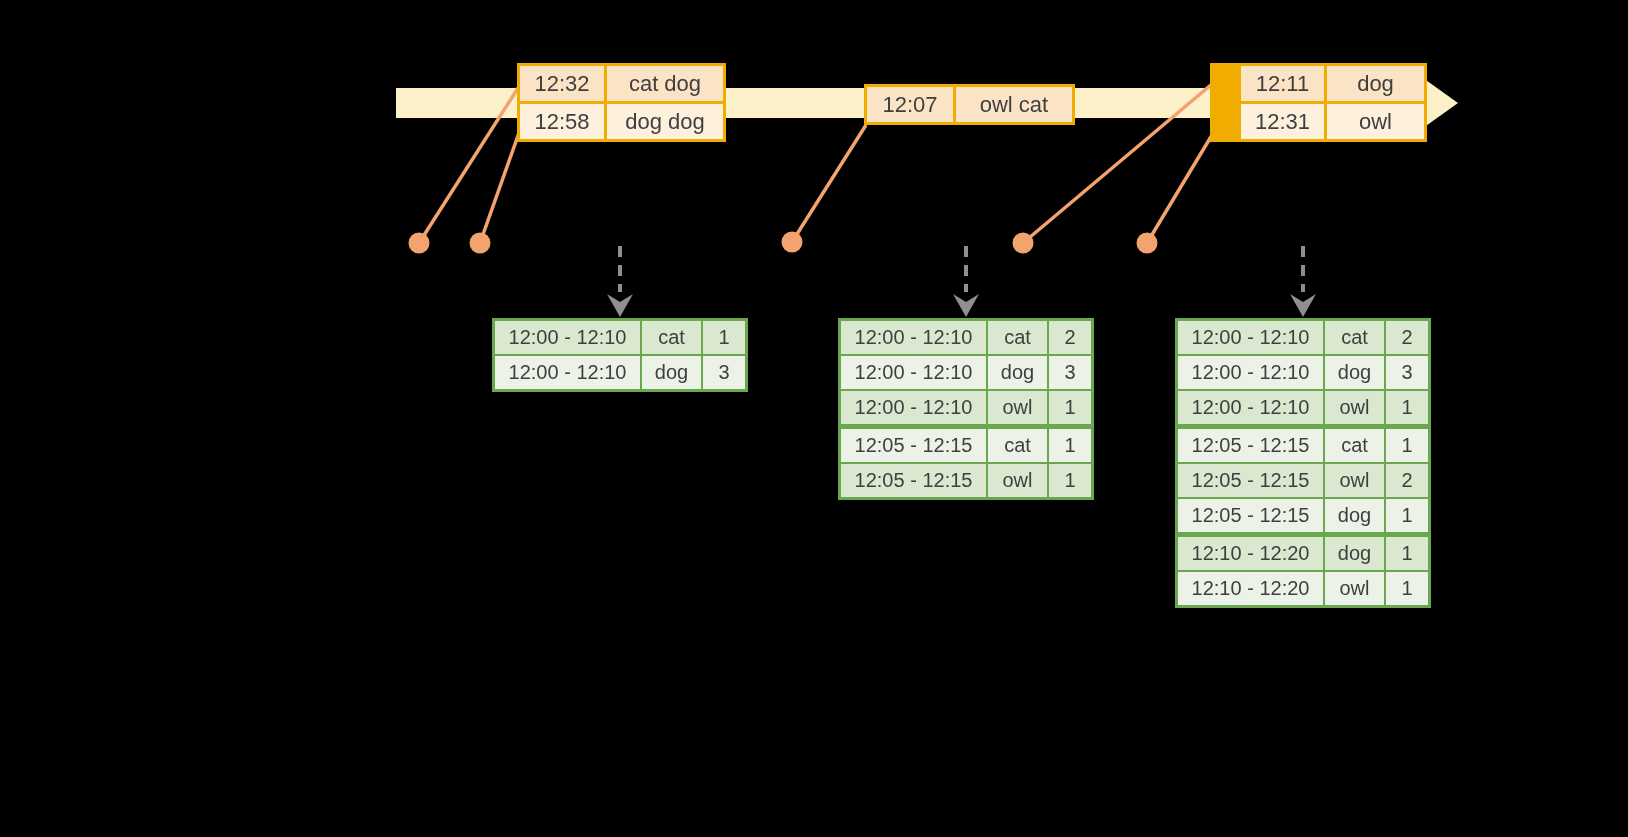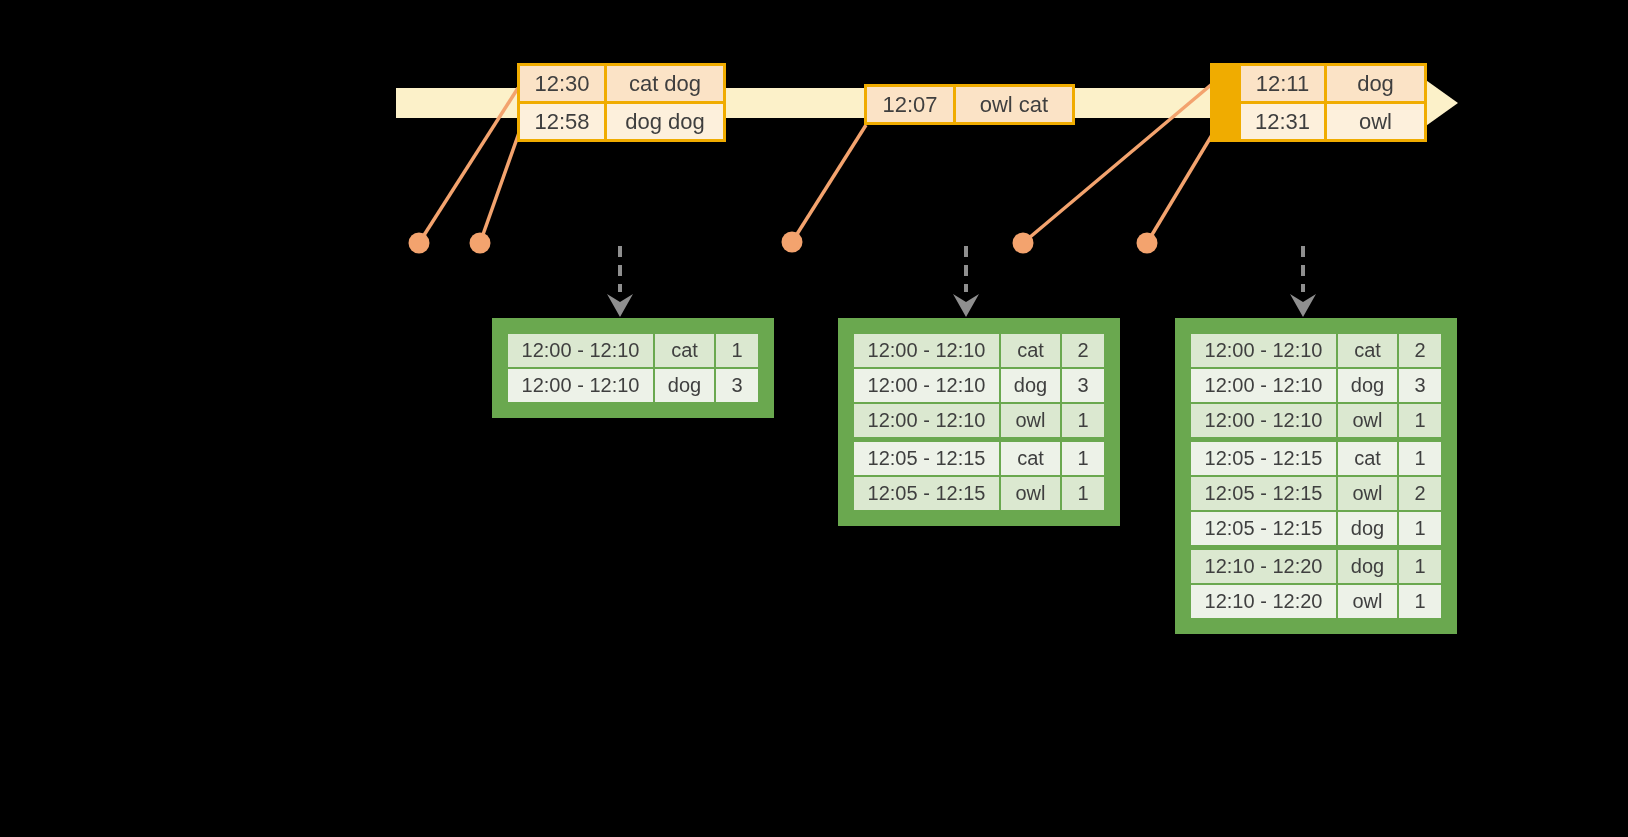--- a/index.html
+++ b/index.html
@@ -29,21 +29,21 @@
   #etable1 .row{grid-template-columns:84px 116px;}
   #etable2 .row{grid-template-columns:86px 116px;}
   #etable3 .row{grid-template-columns:83px 97px;margin-left:28px;}
   #etable1{left:517px;top:63px;}
   #etable2{left:864px;top:84px;}
   #etable3{left:1210px;top:63px;}
 
   
   .rtable{
     position:absolute;z-index:2;
-    display:flex;flex-direction:column;gap:2px;padding:16px;
+    display:flex;flex-direction:column;gap:2px;padding:3px;
     background:var(--result-border,#6aa84f);
   }
   .rtable .row{display:grid;grid-template-columns:145px 59px 42px;column-gap:2px;}
   .rtable .row.group-start{margin-top:3px;}
   .rtable .row > div{
     display:flex;align-items:center;justify-content:center;
     height:33px;font-size:20px;color:var(--text,#3f3f3f);
   }
   .rtable .row:nth-child(odd)  > div{background:var(--result-row-dark,#dbe8d0);}
   .rtable .row:nth-child(even) > div{background:var(--result-row-light,#edf2e8);}
@@ -84,21 +84,21 @@
       <line x1="966" y1="246" x2="966" y2="292" style="stroke:var(--arrow-gray);stroke-width:4;stroke-dasharray:11 8"></line>
       <polygon points="953,294 966,317 979,294 966,302" style="fill:var(--arrow-gray)"></polygon>
 
       <line x1="1303" y1="246" x2="1303" y2="292" style="stroke:var(--arrow-gray);stroke-width:4;stroke-dasharray:11 8"></line>
       <polygon points="1290,294 1303,317 1316,294 1303,302" style="fill:var(--arrow-gray)"></polygon>
     </g>
   </svg>
 
   <div id="etable1" class="etable">
       <div class="row">
-        <div>12:30</div>
+        <div>12:32</div>
         <div>cat dog</div>
       </div>
       <div class="row">
         <div>12:58</div>
         <div>dog dog</div>
       </div>
     </div>
   <div id="etable2" class="etable">
       <div class="row">
         <div>12:07</div>

